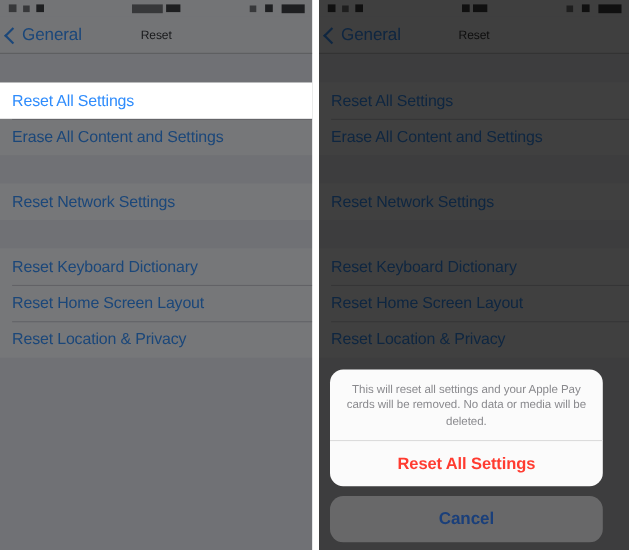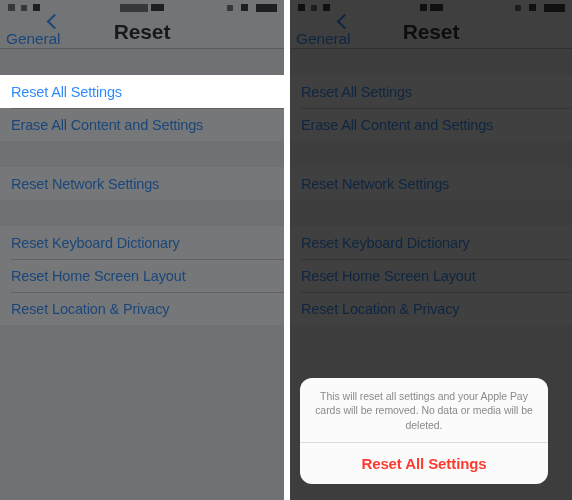--- a/index.html
+++ b/index.html
@@ -84,45 +84,44 @@
     height: 33px;
     background: #f7f7f7;
     border-bottom: 1px solid #b2b2b2;
     display: flex;
     align-items: center;
   }
   .nav-back {
     position: absolute;
     left: 6px;
     display: flex;
-    align-items: flex-end;
+    align-items: center;
     gap: 3px;
     cursor: pointer;
-    flex-direction: column;
   }
   .chev {
     width: 9px;
     height: 9px;
     border-left: 2.2px solid #0a7cff;
     border-bottom: 2.2px solid #0a7cff;
     transform: rotate(45deg);
     display: block;
     margin-top: 1px;
   }
   .nav-back-label {
     font-size: 15.5px;
     color: #0a7cff;
     letter-spacing: -0.1px;
   }
   .nav-title {
     position: absolute;
     left: 0; right: 0;
     text-align: center;
-    font-size: 21px;
-    font-weight: bold;
+    font-size: 11px;
+    font-weight: normal;
     color: #000000;
     letter-spacing: -0.1px;
   }
 
   
   .list { position: relative; }
   .spacer { background: #efeff4; }
   .sp-25 { height: 26px; }
   .sp-24 { height: 26px; }
   .sp-tail { height: 165px; background: #efeff4; }
@@ -380,17 +379,20 @@
       </div>
 
       <div class="dim dim-heavy"></div>
 
       <div class="sheet">
         <div class="alert-card">
           <div class="alert-msg">This will reset all settings and your Apple Pay cards will be removed. No data or media will be deleted.</div>
           <div class="alert-divider"></div>
           <div class="alert-action destructive">Reset All Settings</div>
         </div>
+        <div class="cancel-card">
+          <span class="cancel-label">Cancel</span>
+        </div>
       </div>
     </div>
   </div>
 
 </div>
 
 </body></html>

